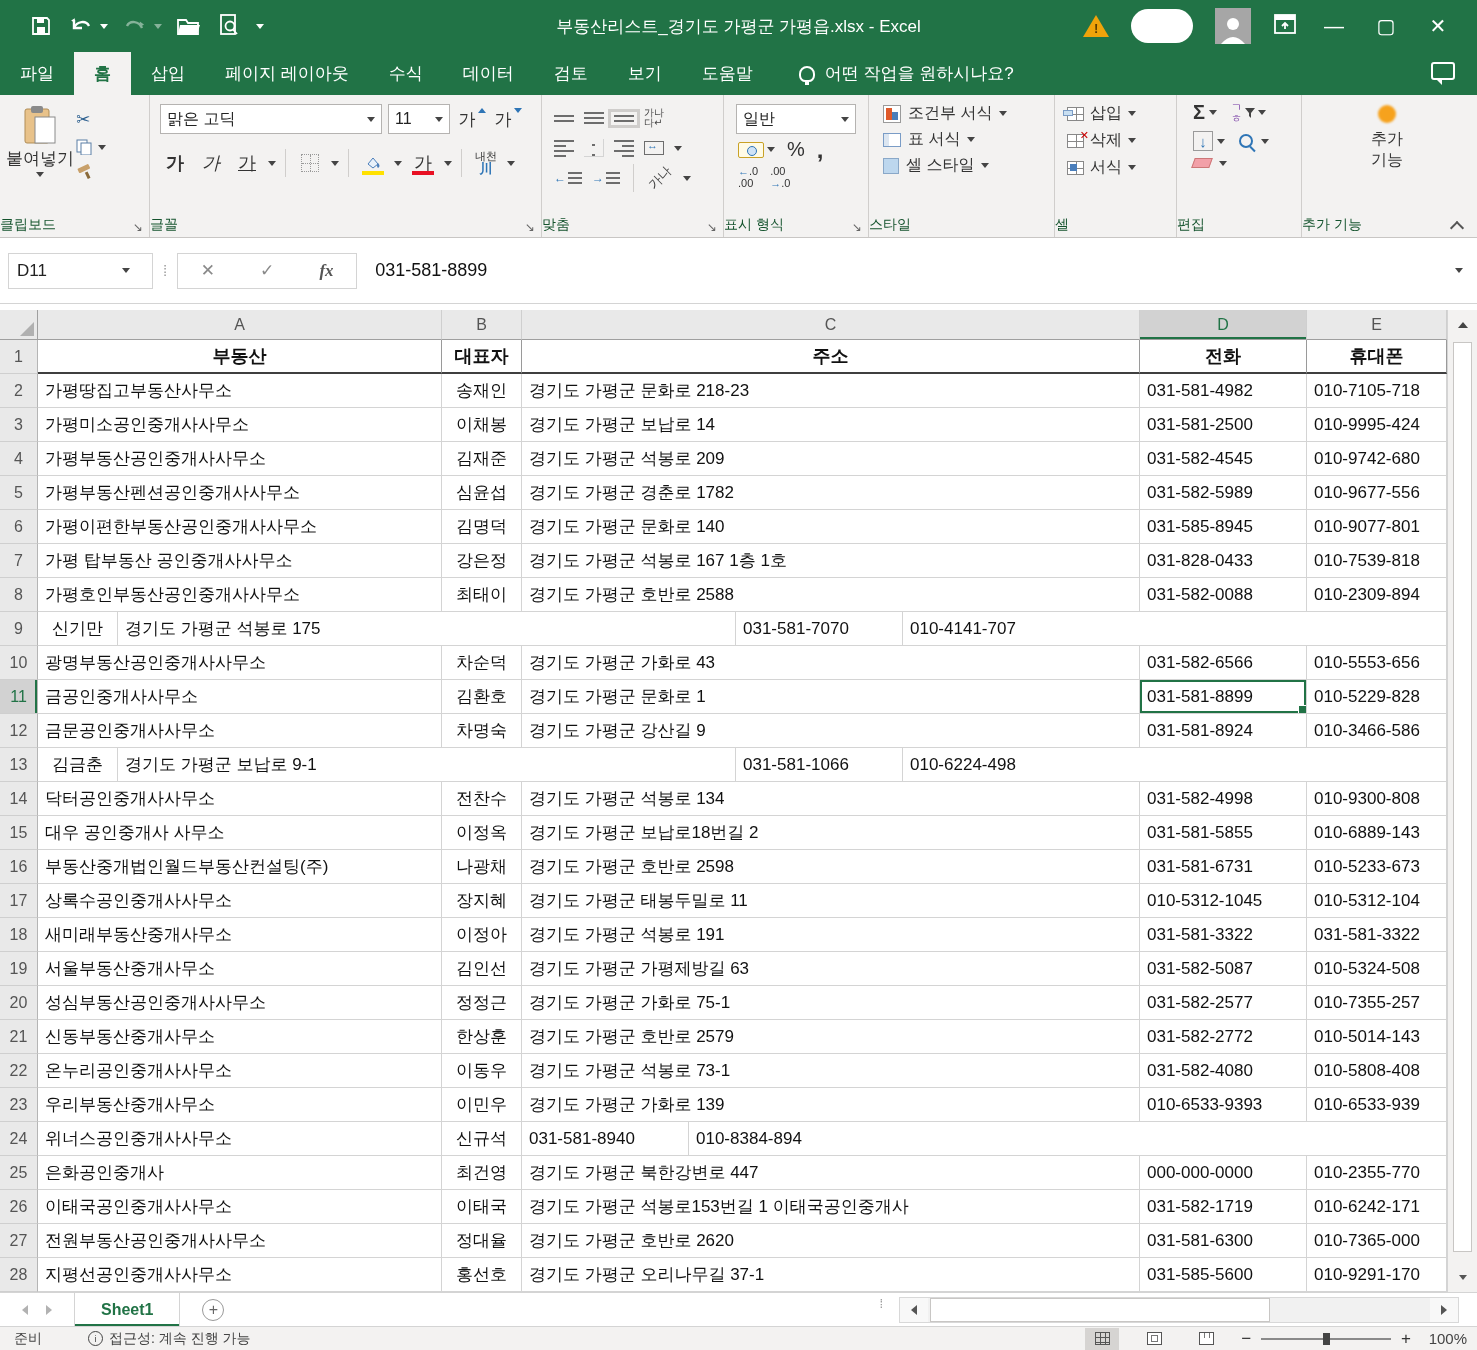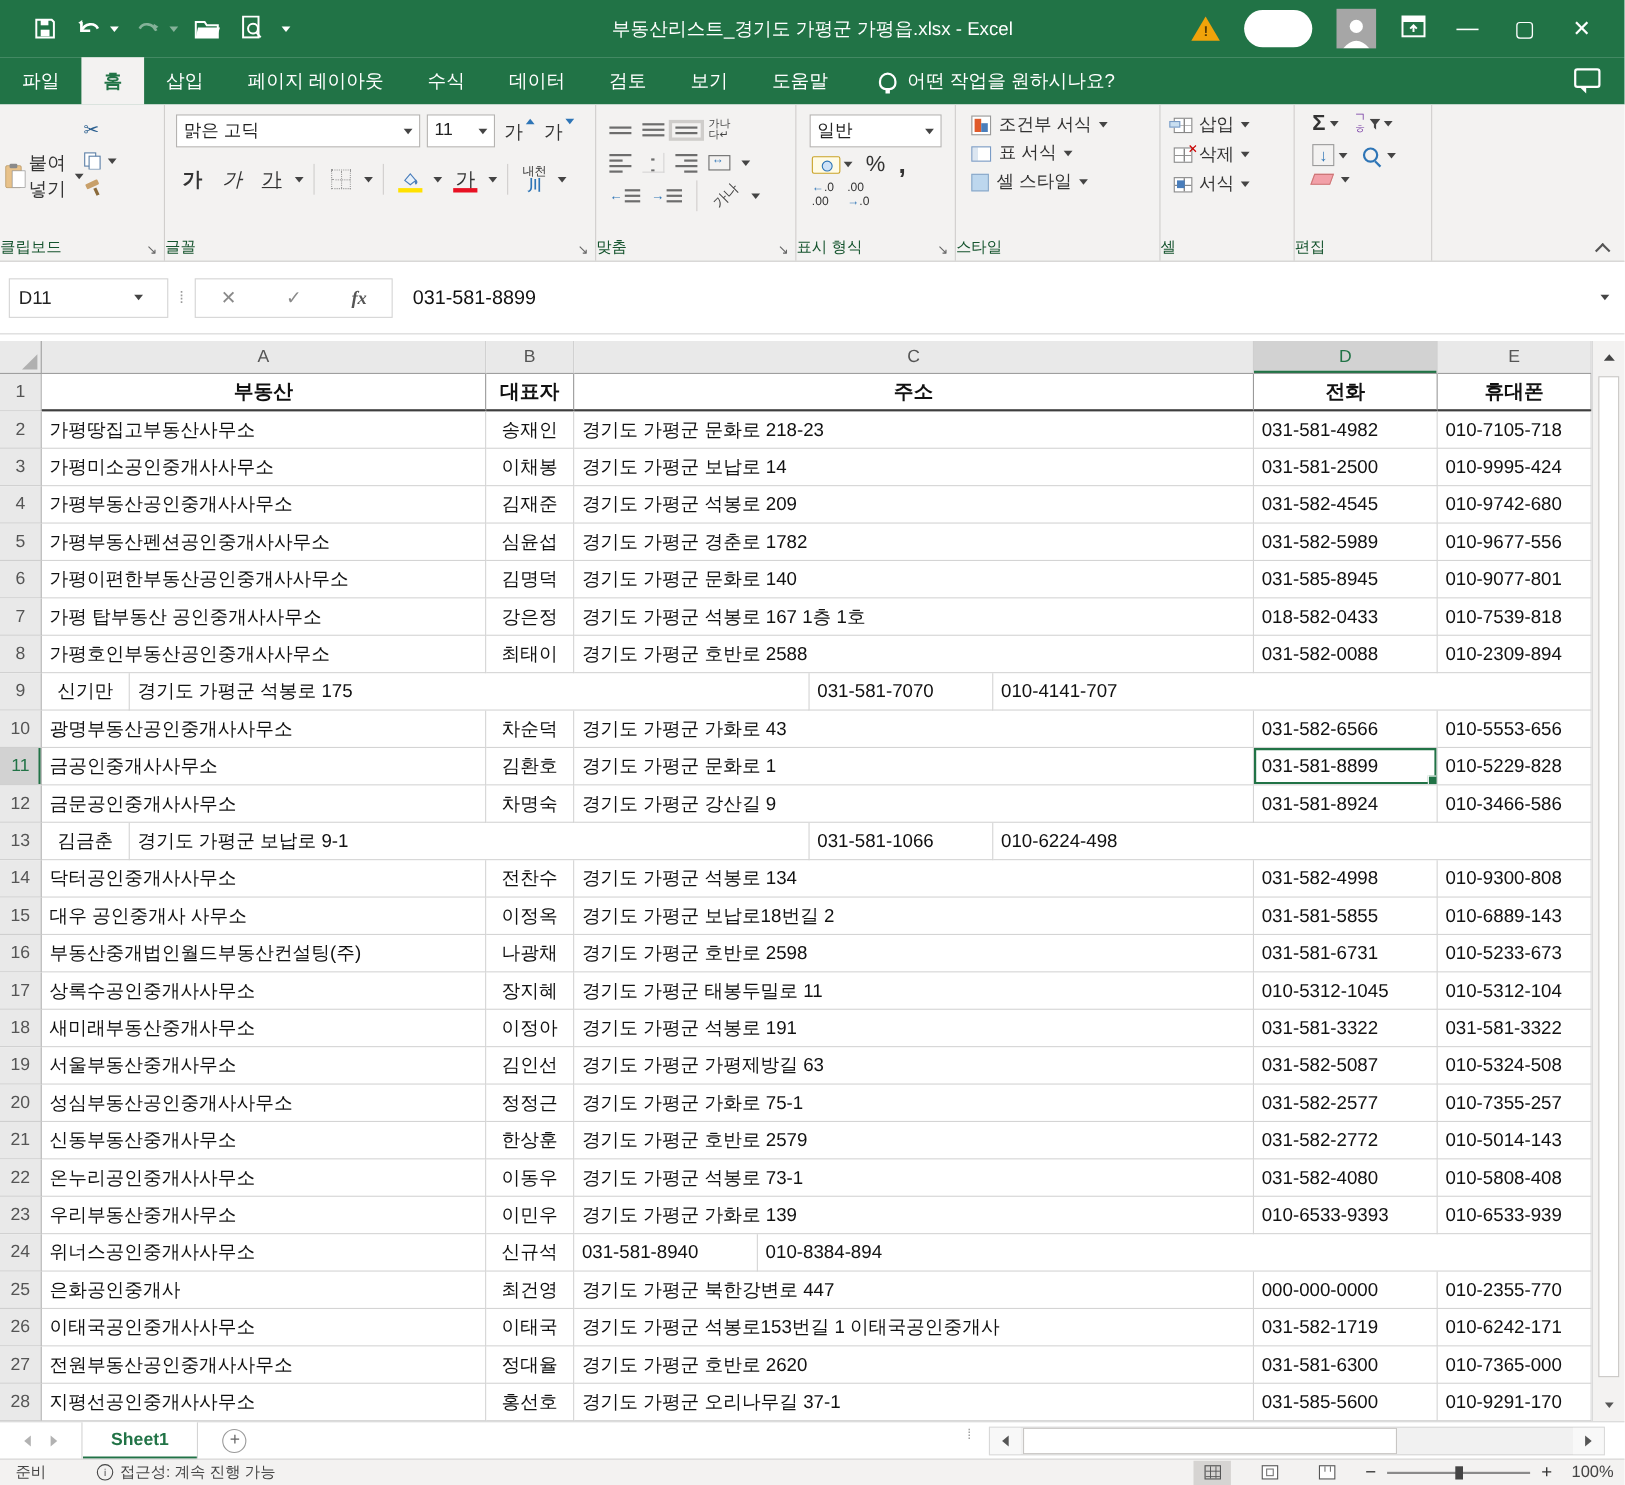--- a/index.html
+++ b/index.html
@@ -43,21 +43,21 @@
 
   
   .ribbon{left:0;top:95px;width:1477px;height:143px;background:var(--ribbon);border-bottom:1px solid #c8c6c4;display:flex;}
   .rgroup{position:relative;height:100%;border-right:1px solid #d0cecc;padding:6px 4px 22px;}
   .glabel{position:absolute;bottom:3px;left:0;right:0;text-align:left;font-size:14px;color:#14532d;}
   .glauncher{position:absolute;bottom:3px;right:6px;font-size:12px;color:#666;}
   .kr{font-size:17px;color:#333;}
 
   
   .g-clip{width:150px;display:flex;}
-  .paste-big{width:72px;display:flex;flex-direction:row;align-items:center;gap:2px;padding-top:4px;}
+  .paste-big{width:72px;display:flex;flex-direction:column;align-items:center;gap:2px;padding-top:4px;}
   .clipboard-svg{width:34px;height:40px;}
   .clip-mini{display:flex;flex-direction:column;gap:9px;padding-top:8px;}
   .mini-row{display:flex;align-items:center;gap:6px;font-size:17px;color:#2b5f8f;}
 
   
   .g-font{width:392px;}
   .frow{display:flex;align-items:center;gap:6px;margin:3px 6px;}
   .combo{background:#fff;border:1px solid #b5b3b1;height:30px;display:flex;align-items:center;justify-content:space-between;padding:0 6px;font-size:16px;color:#222;}
   .fname{width:222px;}
   .fsize{width:62px;}
@@ -510,20 +510,26 @@
     </div>
     <div class="editrow">
       <span style="display:flex;align-items:center;gap:8px">
           <span class="erase-ic"></span>
           <span class="tri d"></span>
         </span>
     </div>
     <span class="glabel">편집</span>
   </div>
 
+  <div class="rgroup g-addin" style="border-right:none;width:170px;">
+    <span class="dot"></span>
+    <div class="addin-label" style="white-space:pre-line">추가
+기능</div>
+    <span class="glabel">추가 기능</span>
+  </div>
 
   <span class="ribbon-collapse"></span>
 </div>
 
 <div class="abs fbar">
   <div class="namebox">
       <span>D11</span>
       <span class="tri d"></span>
     </div>
   <span class="dots3">⁞</span>
@@ -592,21 +598,21 @@
     <div class="c w-b ctr">김명덕</div>
     <div class="c w-c">경기도 가평군 문화로 140</div>
     <div class="c w-d">031-585-8945</div>
     <div class="c w-e">010-9077-801</div>
   </div>
       <div class="row">
     <div class="rh">7</div>
     <div class="c w-a">가평 탑부동산 공인중개사사무소</div>
     <div class="c w-b ctr">강은정</div>
     <div class="c w-c">경기도 가평군 석봉로 167 1층 1호</div>
-    <div class="c w-d">018-582-0433</div>
+    <div class="c w-d">031-828-0433</div>
     <div class="c w-e">010-7539-818</div>
   </div>
       <div class="row">
     <div class="rh">8</div>
     <div class="c w-a">가평호인부동산공인중개사사무소</div>
     <div class="c w-b ctr">최태이</div>
     <div class="c w-c">경기도 가평군 호반로 2588</div>
     <div class="c w-d">031-582-0088</div>
     <div class="c w-e">010-2309-894</div>
   </div>

